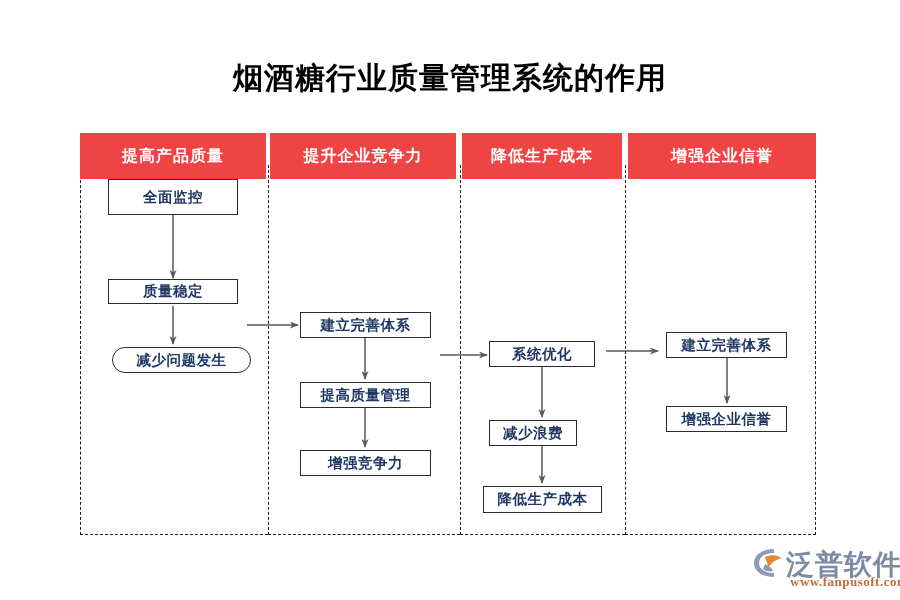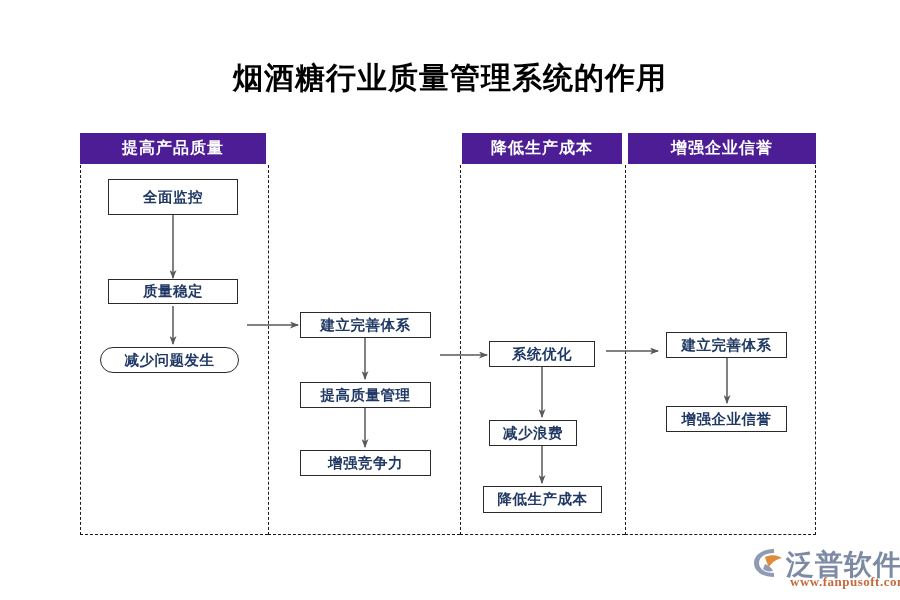--- a/index.html
+++ b/index.html
@@ -35,22 +35,22 @@
     color: #000000;
     letter-spacing: 1px;
     line-height: 40px;
     white-space: nowrap;
   }
 
   
   .header-bar {
     position: absolute;
     top: 133px;
-    height: 31px;
-    background: #4c1d95;
+    height: 46px;
+    background: #ef4444;
     color: #ffffff;
     font-size: 16px;
     font-weight: bold;
     display: flex;
     align-items: center;
     justify-content: center;
     letter-spacing: 1px;
     box-sizing: border-box;
     white-space: nowrap;
   }
@@ -86,21 +86,21 @@
     justify-content: center;
     box-sizing: border-box;
     letter-spacing: 0.5px;
     white-space: nowrap;
     z-index: 4;
   }
 
   
   .n-c1-0 { left: 108px; top: 179px; width: 130px; height: 36px; }
   .n-c1-1 { left: 108px; top: 279px; width: 130px; height: 25px; }
-  .n-c1-2 { left: 100px; top: 347px; width: 139px; height: 26px; border-radius: 13px; }
+  .n-c1-2 { left: 112px; top: 347px; width: 139px; height: 26px; border-radius: 13px; }
   
   .n-c2-0 { left: 300px; top: 312px; width: 131px; height: 26px; }
   .n-c2-1 { left: 300px; top: 382px; width: 131px; height: 26px; }
   .n-c2-2 { left: 300px; top: 450px; width: 131px; height: 26px; }
   
   .n-c3-0 { left: 489px; top: 341px; width: 106px; height: 26px; }
   .n-c3-1 { left: 489px; top: 420px; width: 88px; height: 26px; }
   .n-c3-2 { left: 483px; top: 486px; width: 119px; height: 27px; }
   
   .n-c4-0 { left: 666px; top: 332px; width: 121px; height: 26px; }
@@ -159,20 +159,21 @@
 <div id="page">
 
   <div class="page-title">烟酒糖行业质量管理系统的作用</div>
 
   <div class="lane-box lane0"></div>
   <div class="lane-box lane1"></div>
   <div class="lane-box lane2"></div>
   <div class="lane-box lane3"></div>
 
   <div class="header-bar hb0">提高产品质量</div>
+  <div class="header-bar hb1">提升企业竞争力</div>
   <div class="header-bar hb2">降低生产成本</div>
   <div class="header-bar hb3">增强企业信誉</div>
 
   <svg id="connectors" viewBox="0 0 900 600" xmlns="http://www.w3.org/2000/svg">
     <defs>
       <marker id="arrowhead" markerWidth="9" markerHeight="7" refX="8" refY="3.5" orient="auto" markerUnits="userSpaceOnUse">
         <path d="M0,0 L9,3.5 L0,7 L2.4,3.5 Z" fill="#595959"></path>
       </marker>
     </defs>
 

